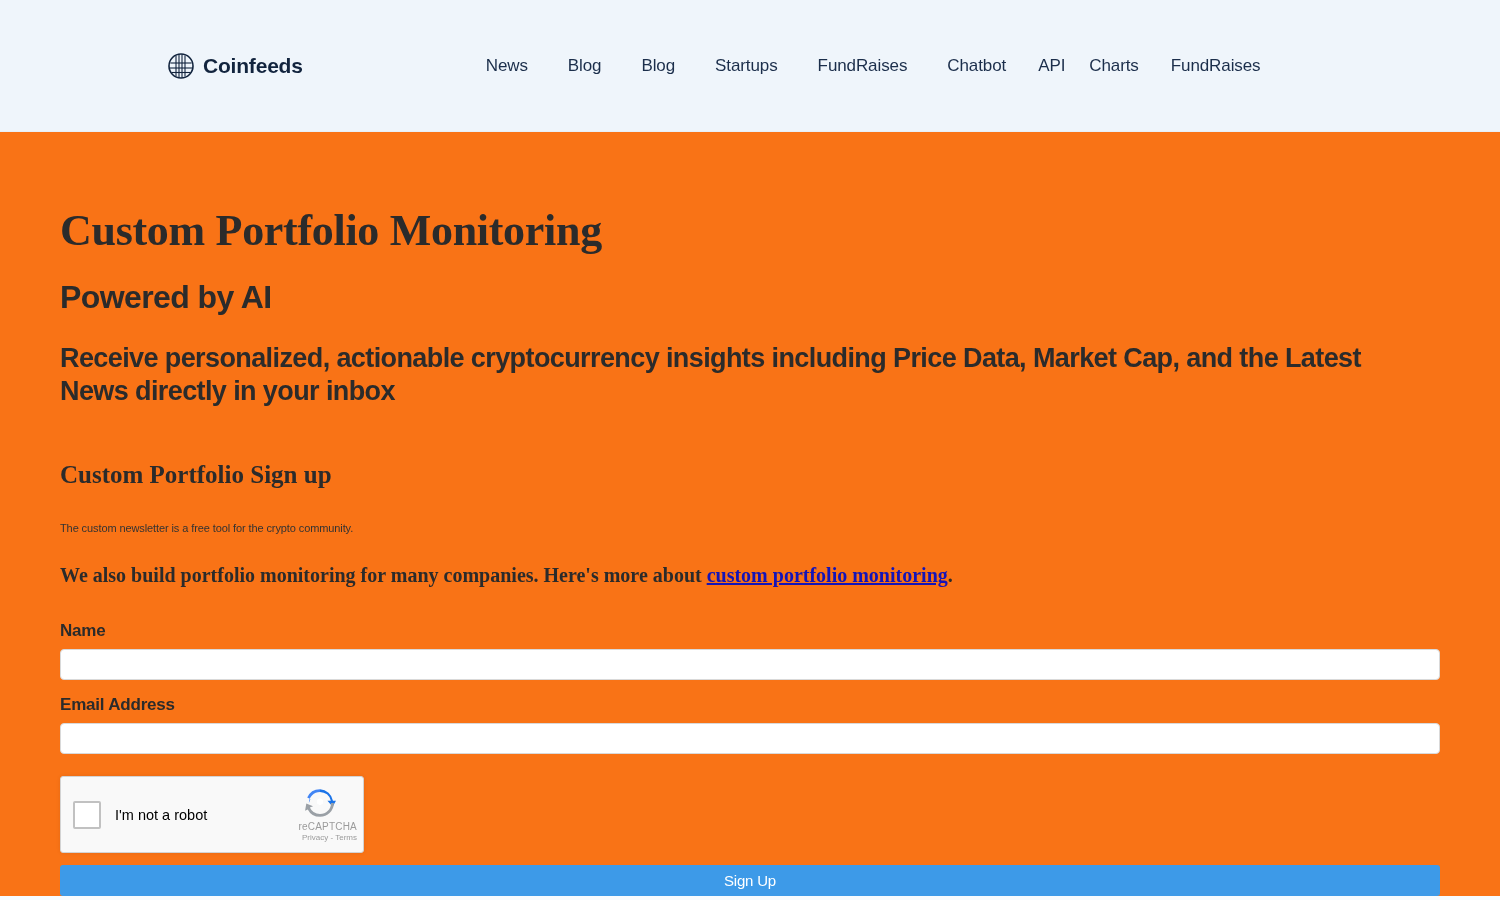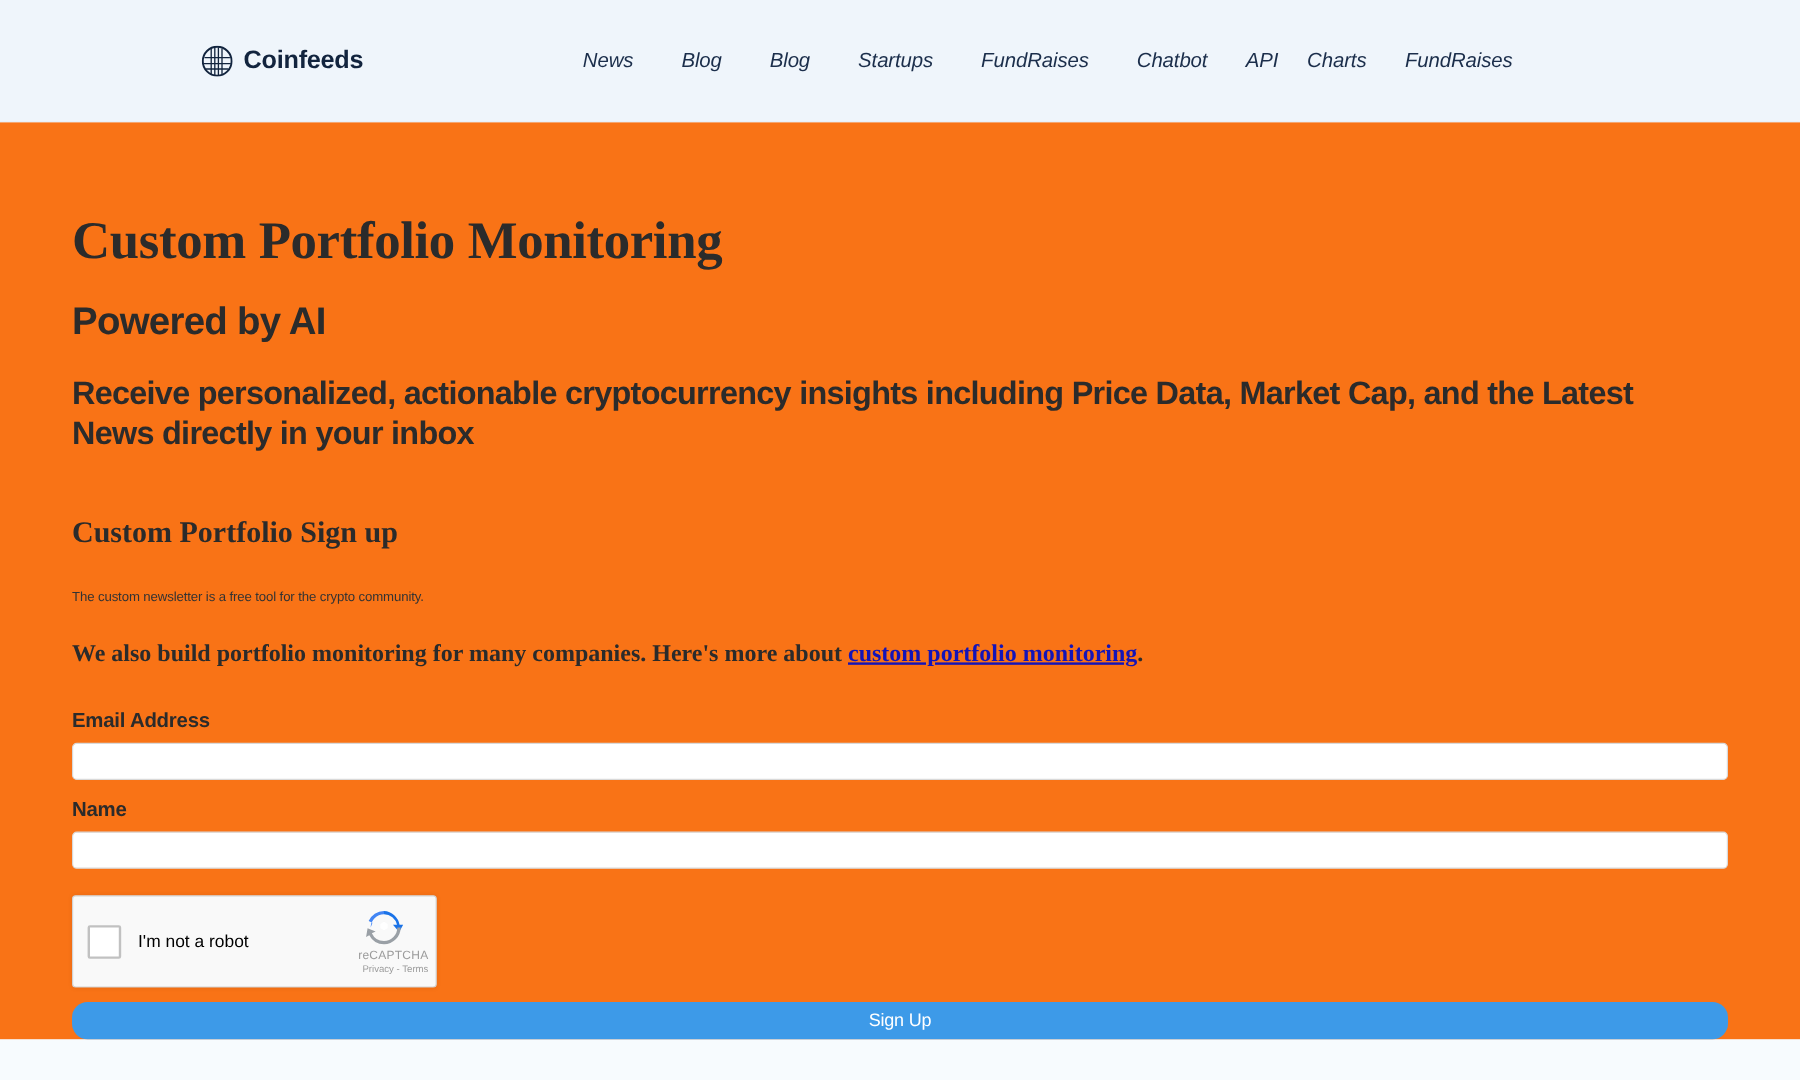--- a/index.html
+++ b/index.html
@@ -10,21 +10,21 @@
   body {
     width: 1500px;
     height: 900px;
     background: #f7fbfe;
     font-family: "Liberation Sans", sans-serif;
     overflow: hidden;
   }
 
   
   .site-header {
-    height: 102px;
+    height: 132px;
     background: #eff5fb;
     display: flex;
     align-items: center;
     padding: 0 0 0 168px;
     border-bottom: 1px solid #e8eff7;
   }
   .brand {
     display: flex;
     align-items: center;
     gap: 9px;
@@ -39,21 +39,20 @@
     font-family: "Liberation Sans", sans-serif;
     font-size: 21px;
     font-weight: bold;
     color: #12243e;
     letter-spacing: -0.2px;
   }
   .main-nav {
     display: flex;
     align-items: flex-end;
     margin-left: 163px;
-    font-style: italic;
   }
   .nav-link {
     font-family: "Liberation Sans", sans-serif;
     font-size: 17px;
     color: #1b2e4b;
     text-decoration: none;
     padding: 0 20px;
     white-space: nowrap;
     letter-spacing: -0.1px;
   }
@@ -206,21 +205,21 @@
   .recaptcha-legal a { color: #9b9b9b; text-decoration: none; }
 
   
   .submit-button {
     display: block;
     width: 1380px;
     height: 31px;
     margin-top: 12px;
     background: #3d9ae8;
     border: none;
-    border-radius: 13px;
+    border-radius: 3px;
     color: #ffffff;
     font-family: "Liberation Sans", sans-serif;
     font-size: 15px;
     letter-spacing: -0.2px;
     cursor: pointer;
   }
 </style>
 </head>
 <body>
 
@@ -265,27 +264,27 @@
 
     <h3 class="section-title">Custom Portfolio Sign up</h3>
     <p class="body-text">The custom newsletter is a free tool for the crypto community.</p>
 
     <p class="emphasis-text">
       <span>We also build portfolio monitoring for many companies. Here's more about </span><a class="inline-link" href="#">custom portfolio monitoring</a><span>.</span>
     </p>
 
     <form class="signup-form">
       <div class="field-group">
+        <label class="field-label">Name</label>
+        <input class="text-input" type="text" placeholder="" style="">
+      </div>
+
+      <div class="field-group">
         <label class="field-label">Email Address</label>
         <input class="text-input" type="email" placeholder="" style="">
-      </div>
-
-      <div class="field-group">
-        <label class="field-label">Name</label>
-        <input class="text-input" type="text" placeholder="" style="">
       </div>
 
       <div class="recaptcha-box">
         <div class="recaptcha-check"></div>
         <span class="recaptcha-label">I'm not a robot</span>
         <div class="recaptcha-brand">
           <span>
             <svg class="recaptcha-logo" viewBox="0 0 36 36" aria-hidden="true">
               <path d="M18 5.5 A12.5 12.5 0 0 1 30.2 15.4 L26.4 15.4 L32.2 22.2 L36 15.4 L32.6 15.4 A15.6 15.6 0 0 0 18 2.4 Z" fill="#1a73e8"></path>
               <path d="M30.5 18 A12.5 12.5 0 0 1 18 30.5 A12.5 12.5 0 0 1 6.6 23.2 L10.2 21.6 L2.6 18.6 L1.2 26.8 L4.2 25.2 A15.6 15.6 0 0 0 18 33.6 A15.6 15.6 0 0 0 33.6 18 Z" fill="#9aa0a6"></path>

